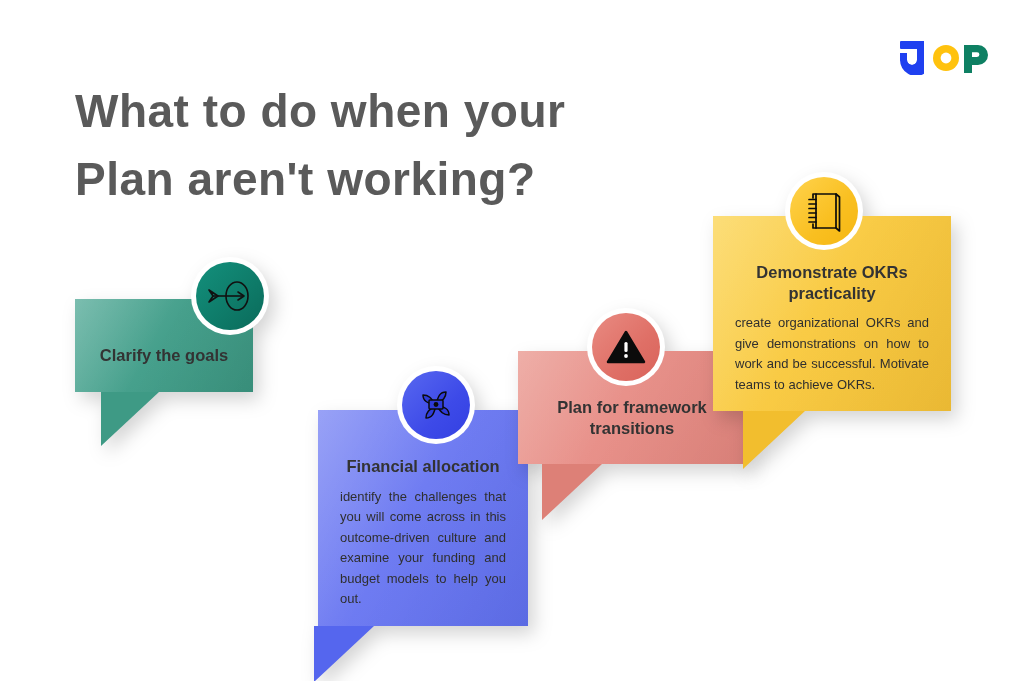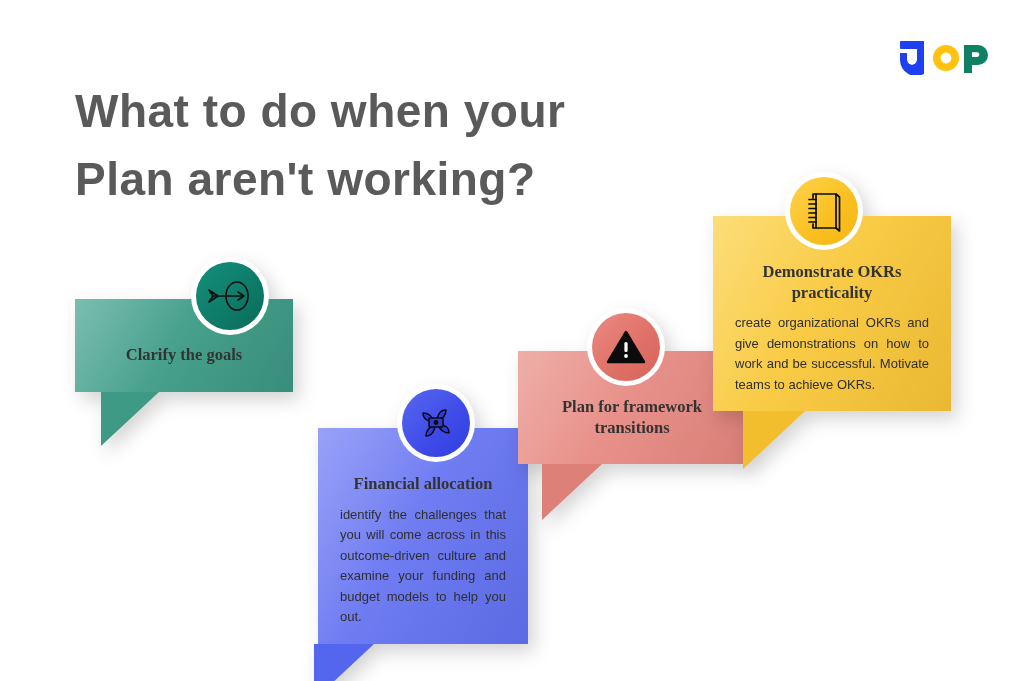--- a/index.html
+++ b/index.html
@@ -53,21 +53,20 @@
     border-right:58px solid transparent;
   }
   .c-title{
     position:relative;
     text-align:center;
     color:#333333;
     font-weight:bold;
     font-size:16.5px;
     line-height:1.25;
     margin:0 0 10px 0;
-    font-family:Liberation Serif, serif;
   }
   .c-body{
     position:relative;
     color:#2f2f2f;
     font-size:13px;
     line-height:1.58;
     text-align:justify;
     margin:0;
   }
 
@@ -85,26 +84,26 @@
     z-index:3;
   }
   .badge .disc{
     width:100%;height:100%;
     border-radius:50%;
     display:flex;align-items:center;justify-content:center;
   }
   .badge svg{display:block;}
 
   
-  #card-green{ left:75px;  top:288px; width:218px; z-index:1; color:#3E9A85;}
+  #card-green{ left:75px;  top:288px; width:178px; z-index:1; color:#3E9A85;}
   #card-green .bubble{background:linear-gradient(125deg,#62b1a0 0%,#46a08c 48%,#3b9580 100%);}
   #card-green .badge{left:116px;transform:none;top:-42px;}
   #card-green .disc{background:linear-gradient(135deg,#13907c 0%,#0e7a68 60%,#0a6a5a 100%);}
 
-  #card-blue{ left:288px; top:417px; width:240px; z-index:2; color:#5566EE;padding-left:30px;}
+  #card-blue{ left:288px; top:399px; width:240px; z-index:2; color:#5566EE;padding-left:30px;}
   #card-blue .bubble{background:linear-gradient(125deg,#8590f5 0%,#6f7cf2 45%,#6070ef 100%);}
   #card-blue .badge{left:79px;transform:none;top:-44px;}
   #card-blue .disc{background:linear-gradient(135deg,#5868f0 0%,#3d4ae8 60%,#3340e2 100%);}
 
   #card-red{  left:518px; top:340px; width:228px; z-index:3; color:#DD8077;}
   #card-red .bubble{background:linear-gradient(125deg,#eb9f97 0%,#e8918a 45%,#e3867e 100%);}
   #card-red .badge{left:69px;transform:none;top:-43px;}
   #card-red .disc{background:linear-gradient(135deg,#e98b82 0%,#df6f66 60%,#d9645b 100%);}
 
   #card-yellow{left:713px;top:205px; width:238px; z-index:4; color:#F2BE2E;}

